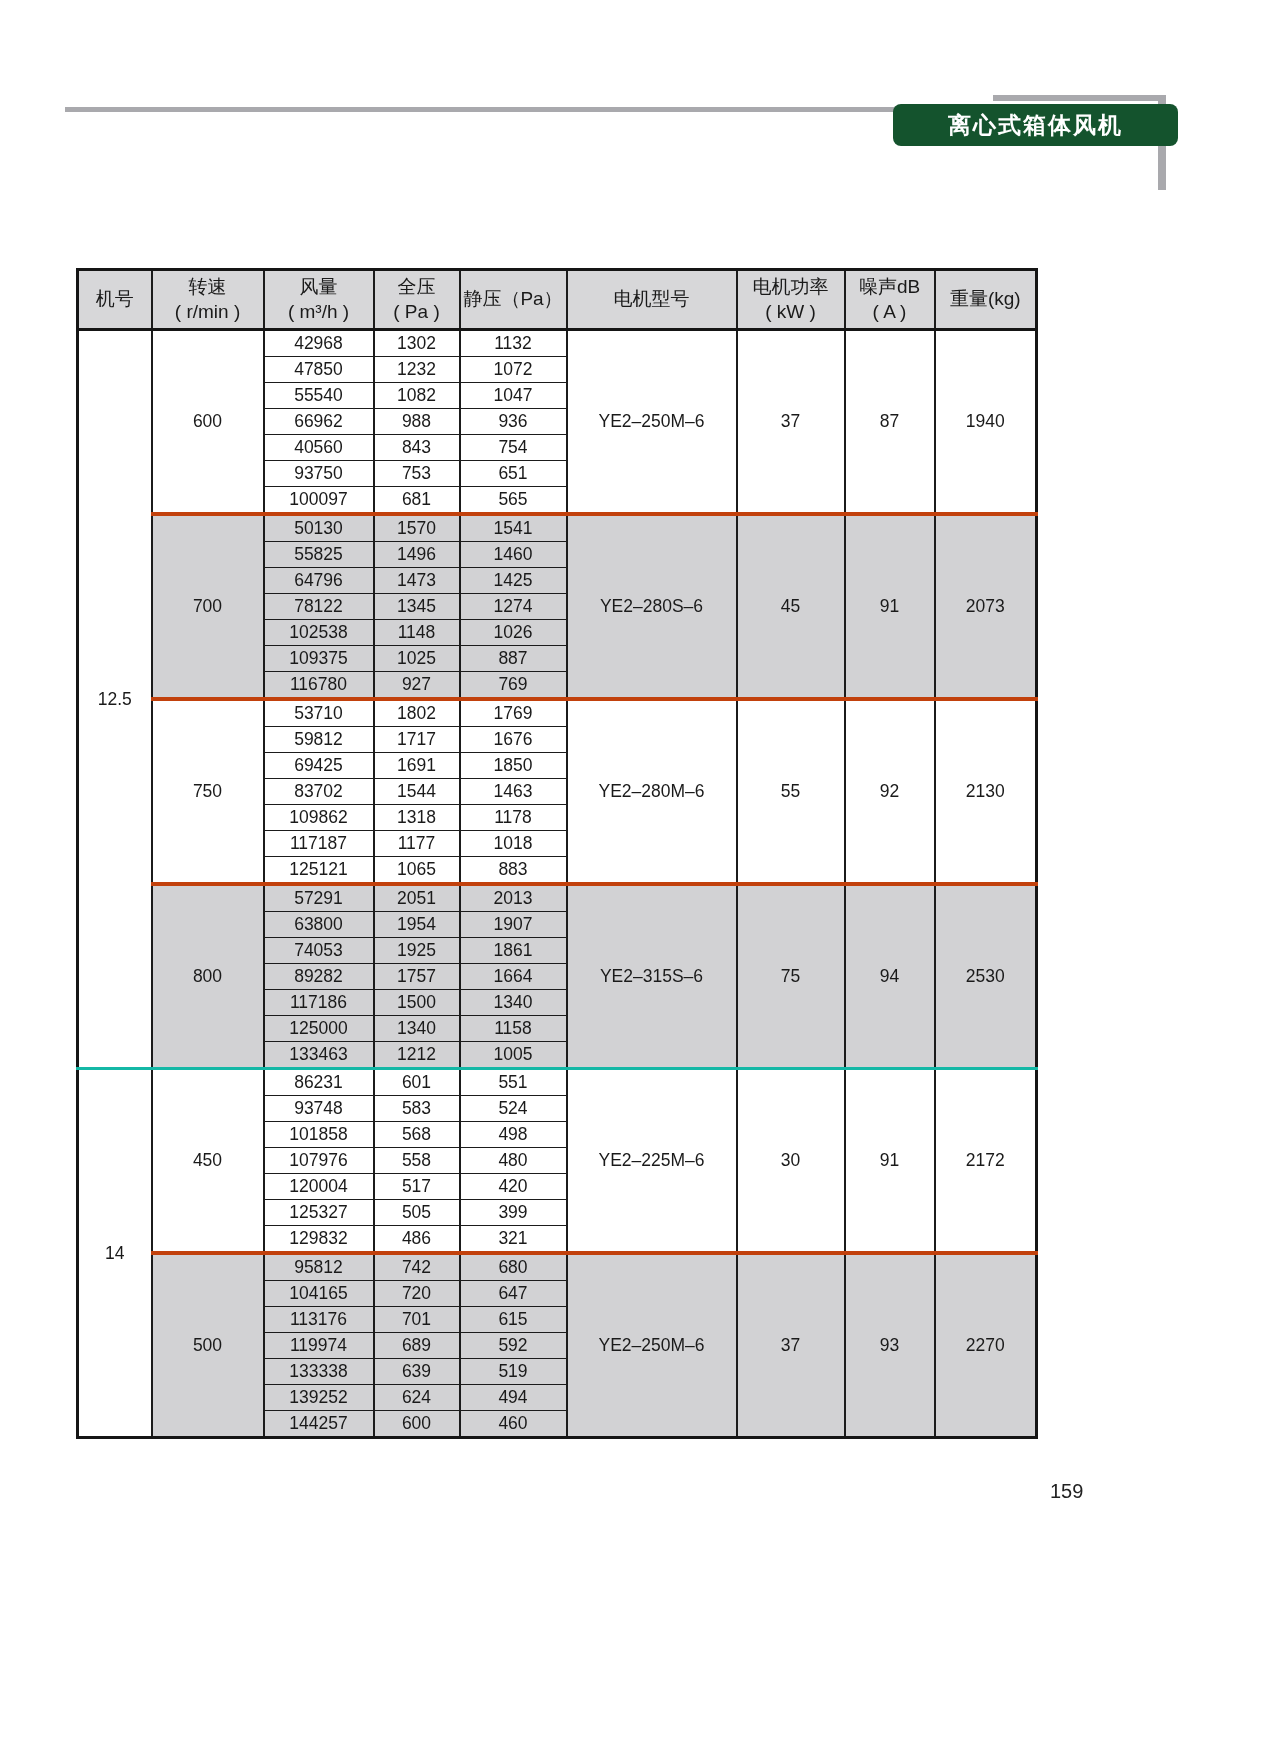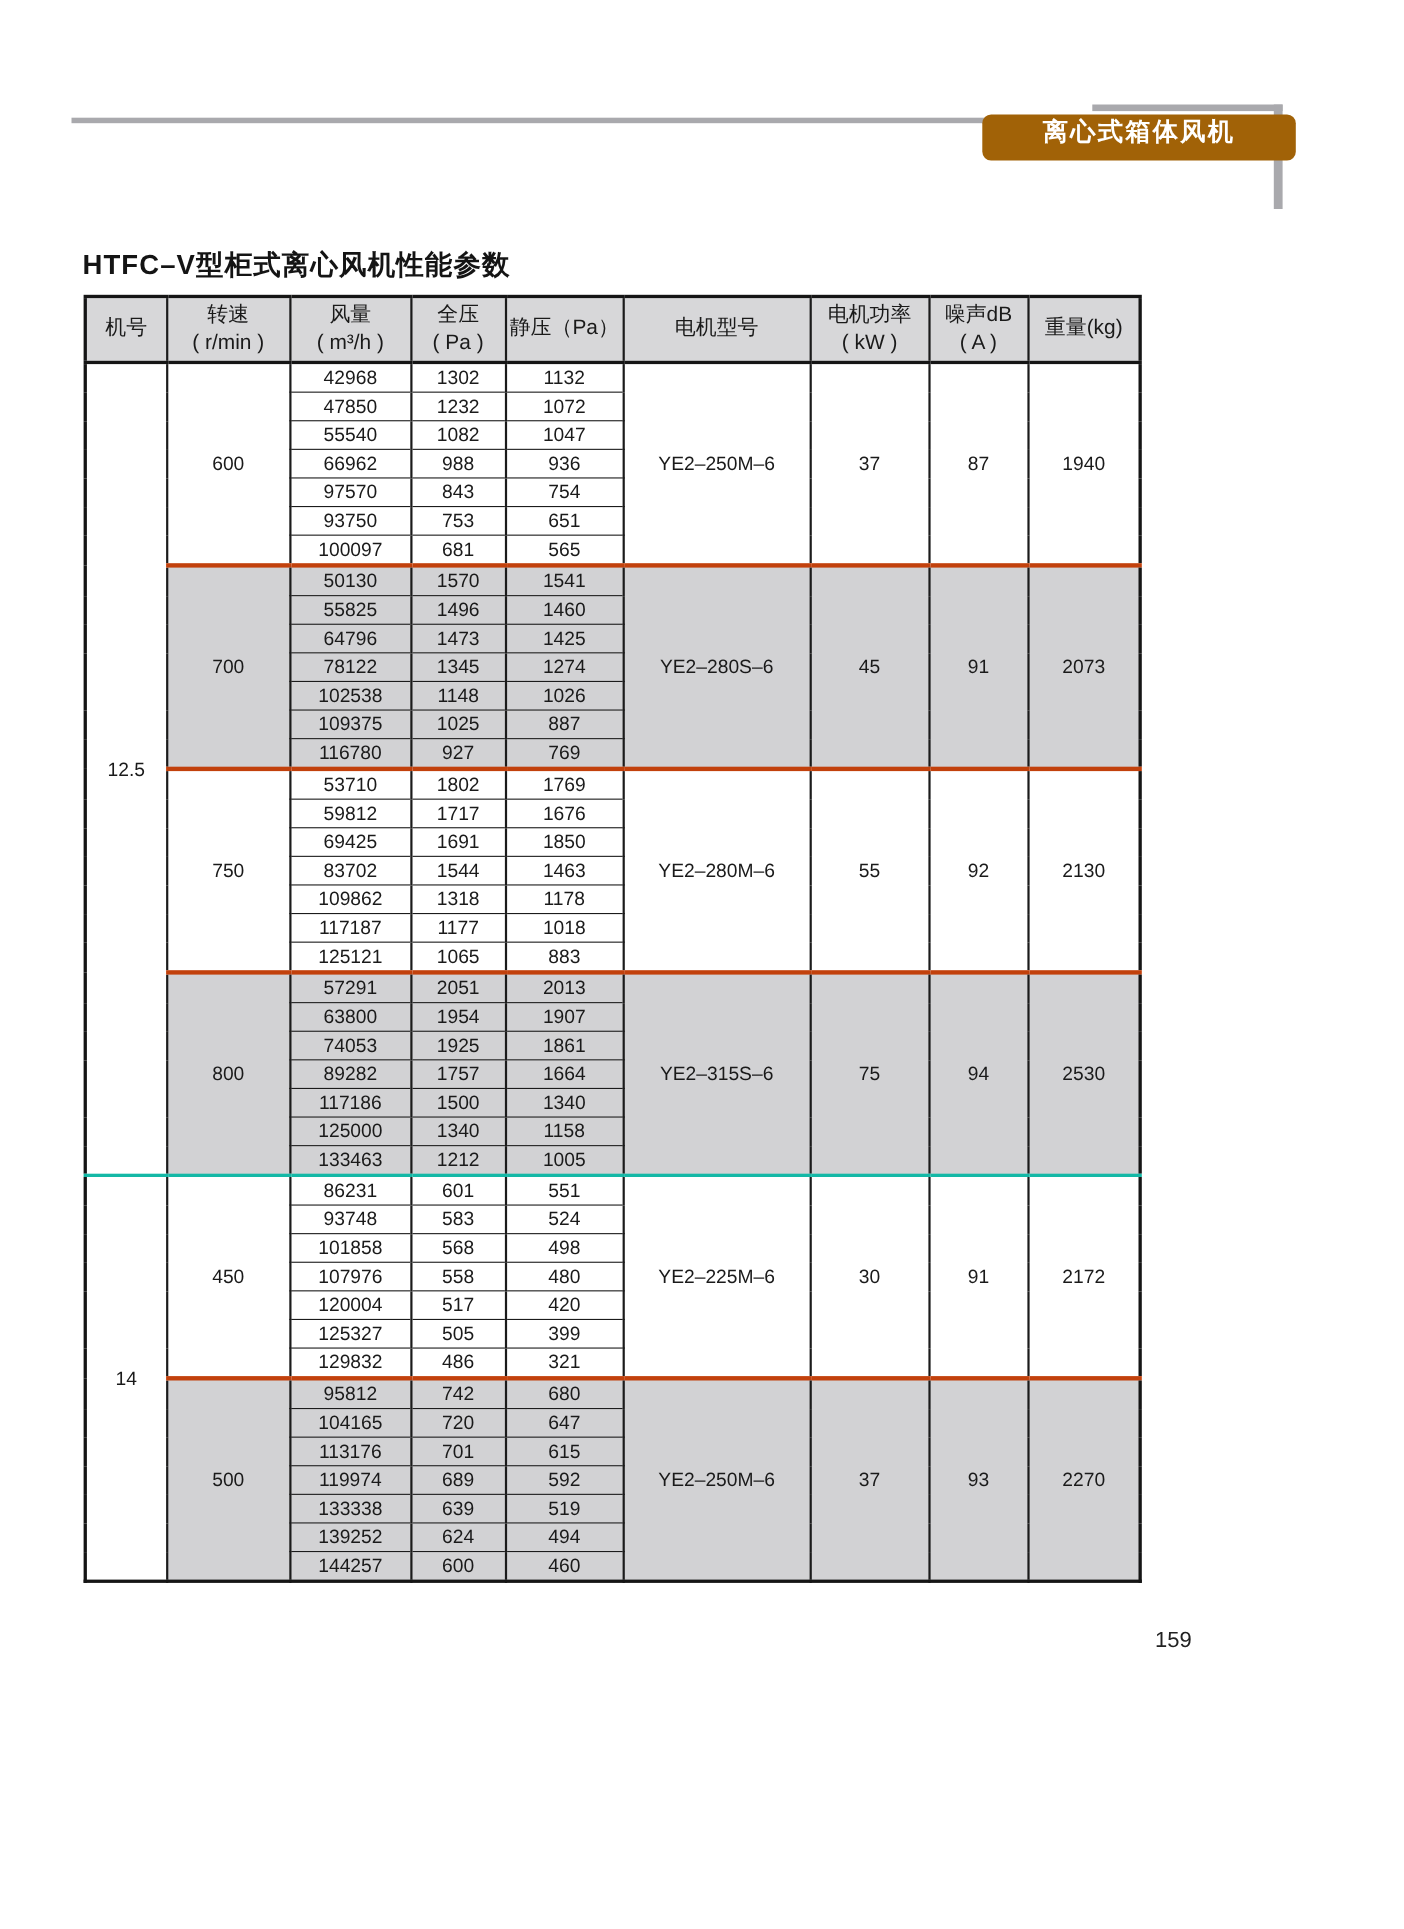--- a/index.html
+++ b/index.html
@@ -5,22 +5,22 @@
   html,body{margin:0;padding:0;background:#ffffff;}
   .page{
     position:relative;width:1276px;height:1754px;background:#ffffff;
     font-family:"Liberation Sans","DejaVu Sans",sans-serif;color:#1a1a1a;overflow:hidden;
   }
   
   .deco-bar-left{position:absolute;left:65px;top:107px;width:830px;height:5px;background:#a9a9ad;}
   .deco-line-top{position:absolute;left:993px;top:95px;width:173px;height:6px;background:#a9a9ad;}
   .deco-line-vert{position:absolute;left:1158px;top:95px;width:8px;height:95px;background:#a9a9ad;}
   .banner{
-    position:absolute;left:893px;top:104px;width:285px;height:42px;background:#a16207;border-radius:8px;
-    display:flex;justify-content:center;
+    position:absolute;left:893px;top:104px;width:285px;height:42px;background:#14532d;border-radius:8px;
+    display:flex;align-items:center;justify-content:center;
   }
   .banner span{color:#ffffff;font-size:23px;font-weight:bold;letter-spacing:2px;}
   .title{
     position:absolute;left:75px;top:224px;margin:0;font-size:25px;font-weight:bold;letter-spacing:1px;color:#141414;
   }
   
   .perf-table{
     position:absolute;left:76px;top:268px;width:959px;border-collapse:collapse;table-layout:fixed;
     font-size:17.5px;
   }
@@ -48,21 +48,20 @@
 <body>
 
 <div class="page">
   <div class="deco-bar-left"></div>
   <div class="deco-line-top"></div>
   <div class="deco-line-vert"></div>
   <div class="banner">
     <span>离心式箱体风机</span>
   </div>
 
-  <h1 class="title">HTFC–V型柜式离心风机性能参数</h1>
 
   <table class="perf-table">
     <colgroup>
       <col class="c1">
         <col class="c2">
         <col class="c3">
         <col class="c4">
         <col class="c5">
       <col class="c6">
         <col class="c7">
@@ -126,21 +125,21 @@
           <td>55540</td>
           <td>1082</td>
           <td>1047</td>
         </tr>
         <tr>
           <td>66962</td>
           <td>988</td>
           <td>936</td>
         </tr>
         <tr>
-          <td>97570</td>
+          <td>40560</td>
           <td>843</td>
           <td>754</td>
         </tr>
         <tr>
           <td>93750</td>
           <td>753</td>
           <td>651</td>
         </tr>
         <tr>
           <td>100097</td>

